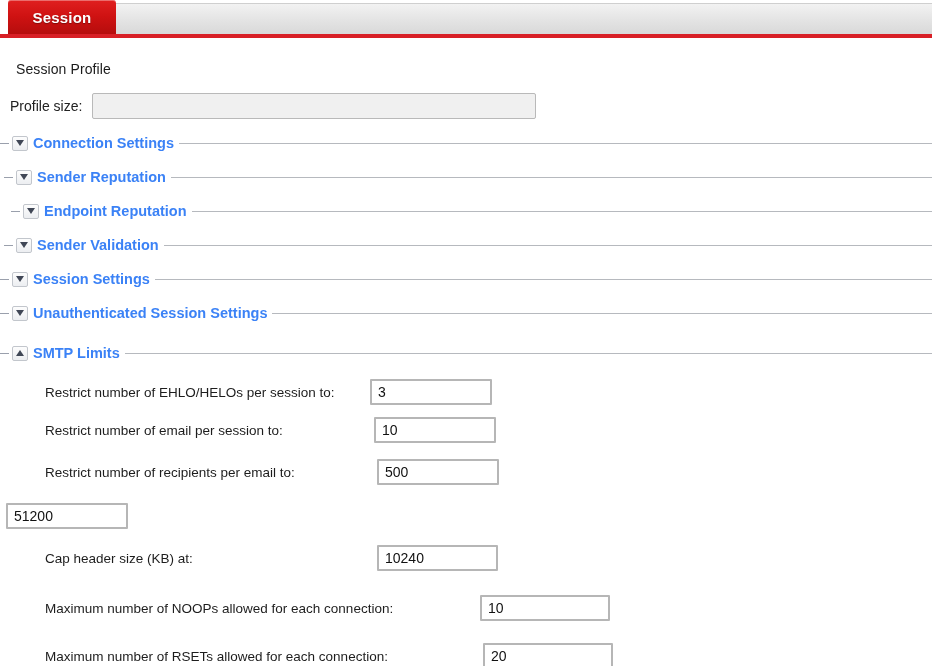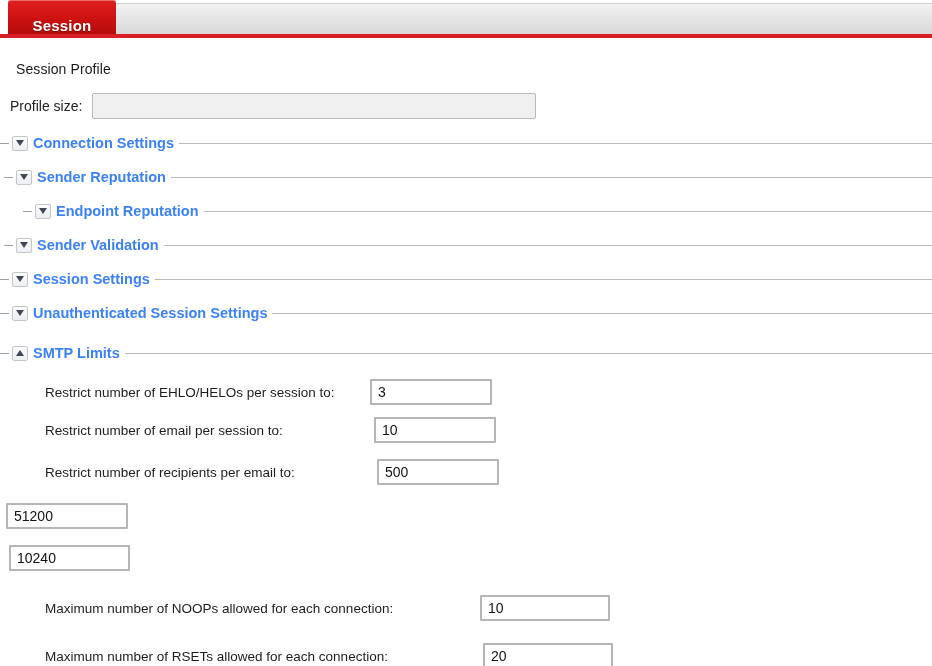--- a/index.html
+++ b/index.html
@@ -43,21 +43,21 @@
   .tab-active {
     position: absolute;
     left: 8px;
     top: 0px;
     width: 108px;
     height: 34px;
     background: linear-gradient(to bottom, #e02020 0%, #cf1212 48%, #b50d0d 100%);
     border-radius: 3px 3px 0 0;
     box-shadow: inset 0 1px 0 rgba(255,255,255,0.35);
     display: flex;
-    align-items: flex-end;
+    align-items: center;
     justify-content: center;
     z-index: 3;
   }
   .tab-active span {
     color: #ffffff;
     font-size: 15px;
     font-weight: bold;
     letter-spacing: 0.2px;
     text-shadow: 0 1px 1px rgba(0,0,0,0.35);
   }
@@ -154,21 +154,21 @@
   .sec-line {
     flex: 1 1 auto;
     height: 1px;
     background: #b6b9be;
     min-width: 10px;
   }
 
   
   .ind0 { padding-left: 0px; }
   .ind1 { padding-left: 4px; }
-  .ind2 { padding-left: 11px; margin-left: 12px; }
+  .ind2 { padding-left: 11px; }
 
   
   .smtp-body {
     margin-top: 14px;
   }
   .field-row {
     display: flex;
     align-items: center;
     height: 28px;
     margin-bottom: 10px;
@@ -334,20 +334,21 @@
   <div class="field-row r3">
     <span class="f-label">Restrict number of recipients per email to:</span>
     <input class="num-input" type="text" value="500" style="">
   </div>
 
   <div class="field-row r4">
     <input class="num-input" type="text" value="51200" style="">
   </div>
 
   <div class="field-row r5">
+    <span class="f-label">Cap header size (KB) at:</span>
     <input class="num-input" type="text" value="10240" style="">
   </div>
 
   <div class="field-row r6">
     <span class="f-label">Maximum number of NOOPs allowed for each connection:</span>
     <input class="num-input" type="text" value="10" style="">
   </div>
 
   <div class="field-row r7">
     <span class="f-label">Maximum number of RSETs allowed for each connection:</span>

